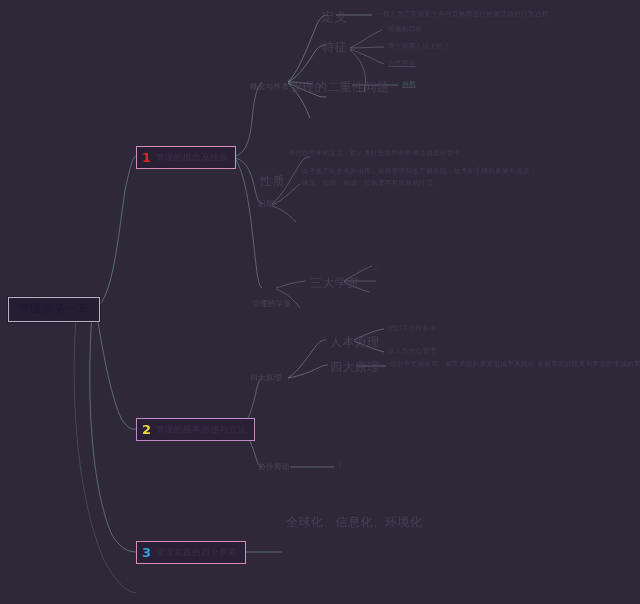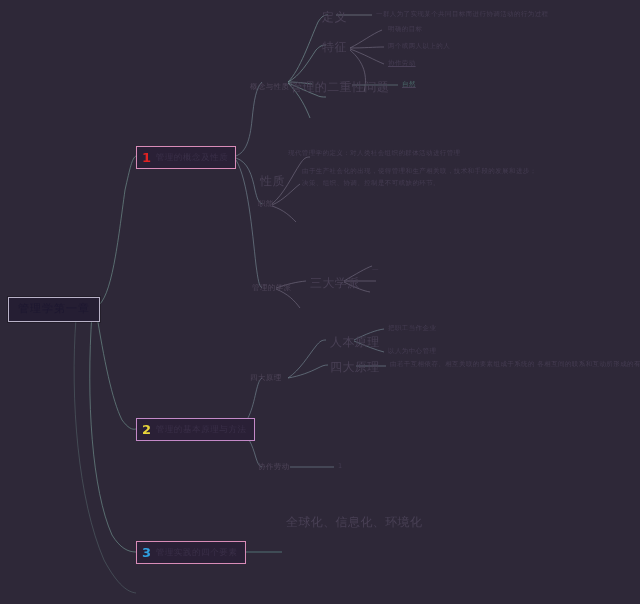--- a/index.html
+++ b/index.html
@@ -167,21 +167,21 @@
 
   <div class="node t lvl3" style="left:290px;top:81px;">管理的二重性问题</div>
   <div class="node t leaf under teal" style="left:402px;top:81px;">自然</div>
 
   <div class="node t lvl2" style="left:258px;top:200px;">职能</div>
   <div class="node t leaf" style="left:288px;top:150px;">现代管理学的定义：对人类社会组织的群体活动进行管理</div>
   <div class="node t lvl3" style="left:260px;top:175px;">性质</div>
   <div class="node t leaf" style="left:302px;top:168px;">由于生产社会化的出现，使得管理和生产相关联，技术和手段的发展和进步；</div>
   <div class="node t leaf" style="left:302px;top:180px;">决策、组织、协调、控制是不可或缺的环节。</div>
 
-  <div class="node t lvl2" style="left:252px;top:284px;">管理的学派</div>
+  <div class="node t lvl2" style="left:252px;top:300px;">管理的学派</div>
   <div class="node t lvl3" style="left:310px;top:277px;">三大学派</div>
   <div class="node t leaf" style="left:372px;top:266px;">—</div>
 
   <div class="node t lvl2" style="left:250px;top:374px;">四大原理</div>
 
   <div class="node t lvl3" style="left:330px;top:336px;">人本原理</div>
   <div class="node t leaf" style="left:388px;top:325px;">把职工当作企业</div>
   <div class="node t leaf" style="left:388px;top:348px;">以人为中心管理</div>
 
   <div class="node t lvl3" style="left:330px;top:361px;">四大原理</div>

